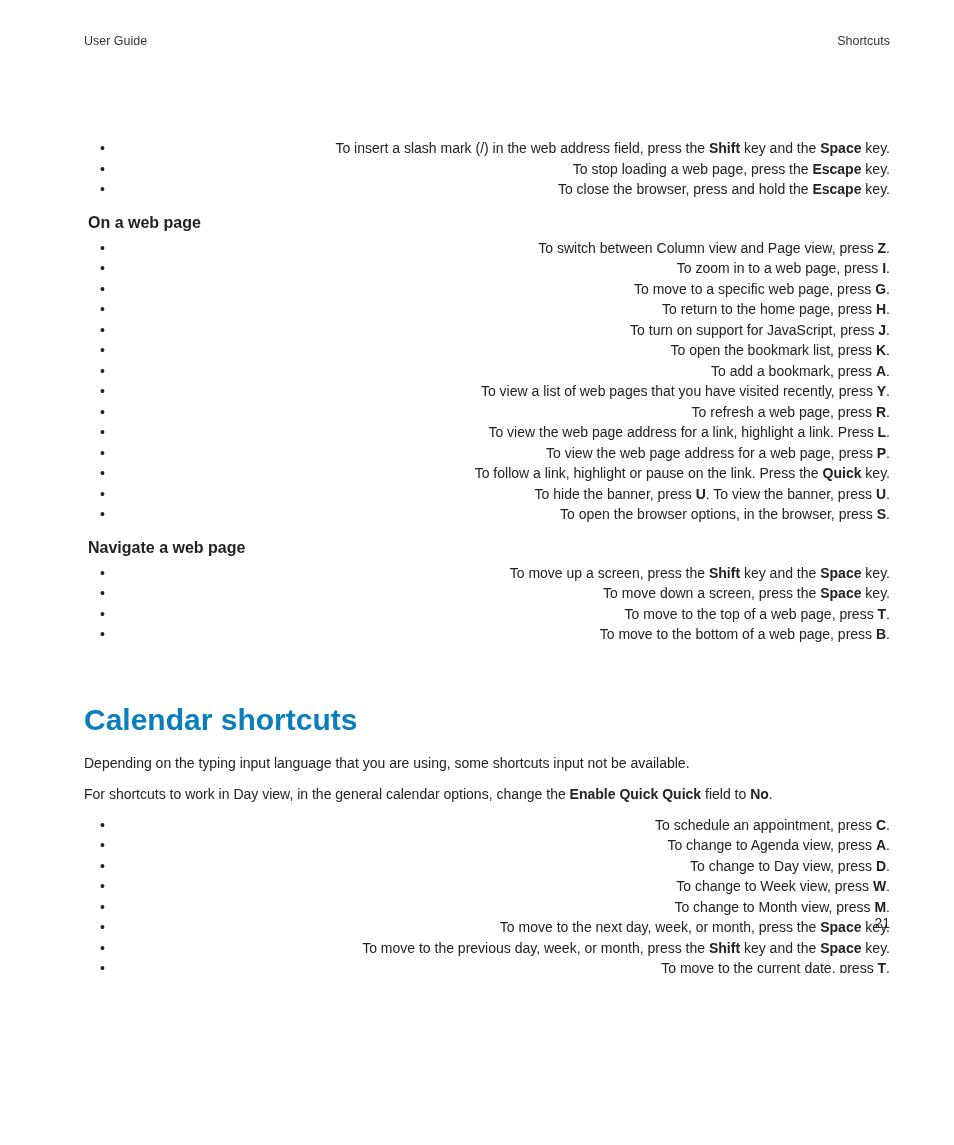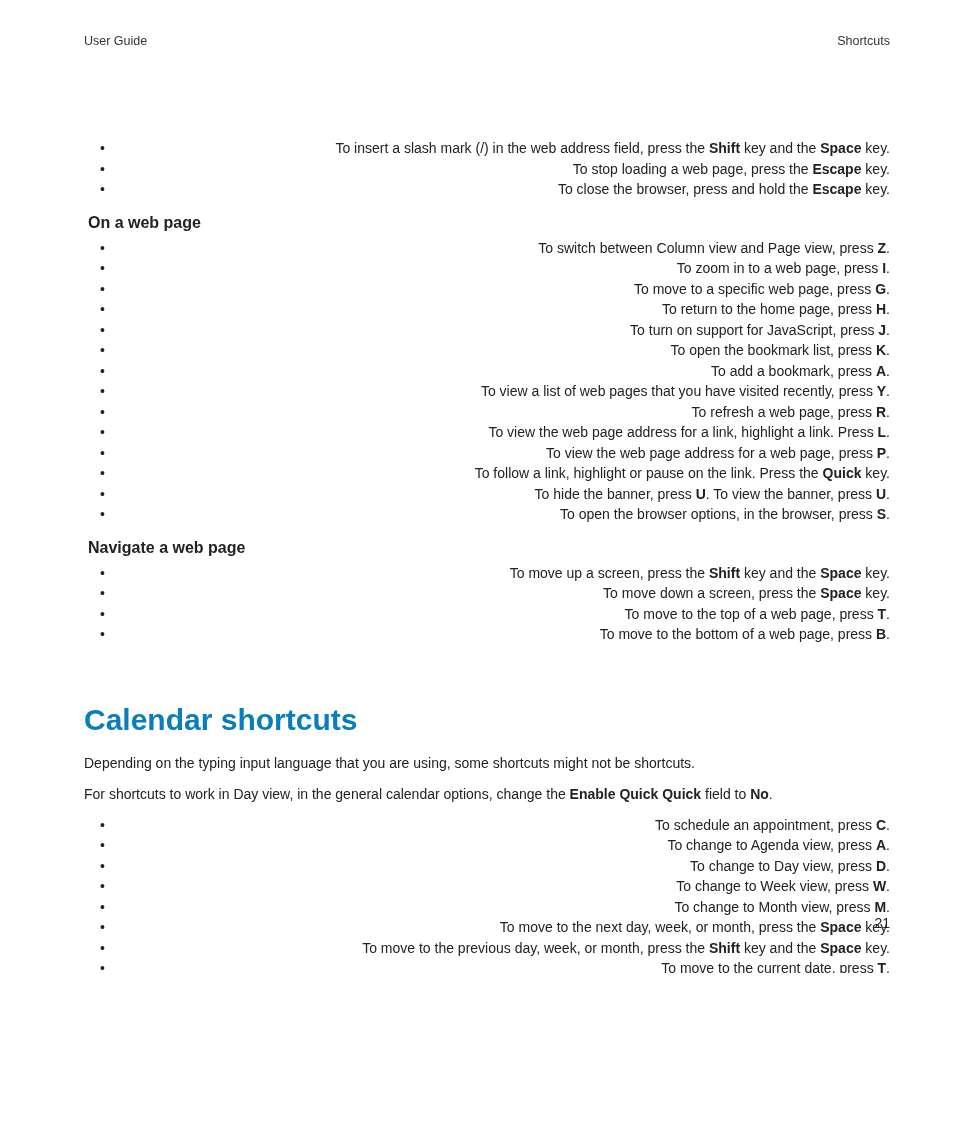--- a/index.html
+++ b/index.html
@@ -106,21 +106,21 @@
   <div class="subhead">Navigate a web page</div>
   <ul class="bullets">
       <li>To move up a screen, press the <span class="b">Shift</span> key and the <span class="b">Space</span> key.</li>
       <li>To move down a screen, press the <span class="b">Space</span> key.</li>
       <li>To move to the top of a web page, press <span class="b">T</span>. </li>
       <li>To move to the bottom of a web page, press <span class="b">B</span>. </li>
     </ul>
 
   <h1 class="section">Calendar shortcuts</h1>
 
-  <p class="body">Depending on the typing input language that you are using, some shortcuts might not be shortcuts.</p>
+  <p class="body">Depending on the typing input language that you are using, some shortcuts input not be available.</p>
   <p class="body">For shortcuts to work in Day view, in the general calendar options, change the <span class="b">Enable Quick Quick</span> field to <span class="b">No</span>. </p>
 
   <ul class="bullets">
       <li>To schedule an appointment, press <span class="b">C</span>. </li>
       <li>To change to Agenda view, press <span class="b">A</span>. </li>
       <li>To change to Day view, press <span class="b">D</span>. </li>
       <li>To change to Week view, press <span class="b">W</span>. </li>
       <li>To change to Month view, press <span class="b">M</span>. </li>
       <li>To move to the next day, week, or month, press the <span class="b">Space</span> key.</li>
       <li>To move to the previous day, week, or month, press the <span class="b">Shift</span> key and the <span class="b">Space</span> key.</li>

